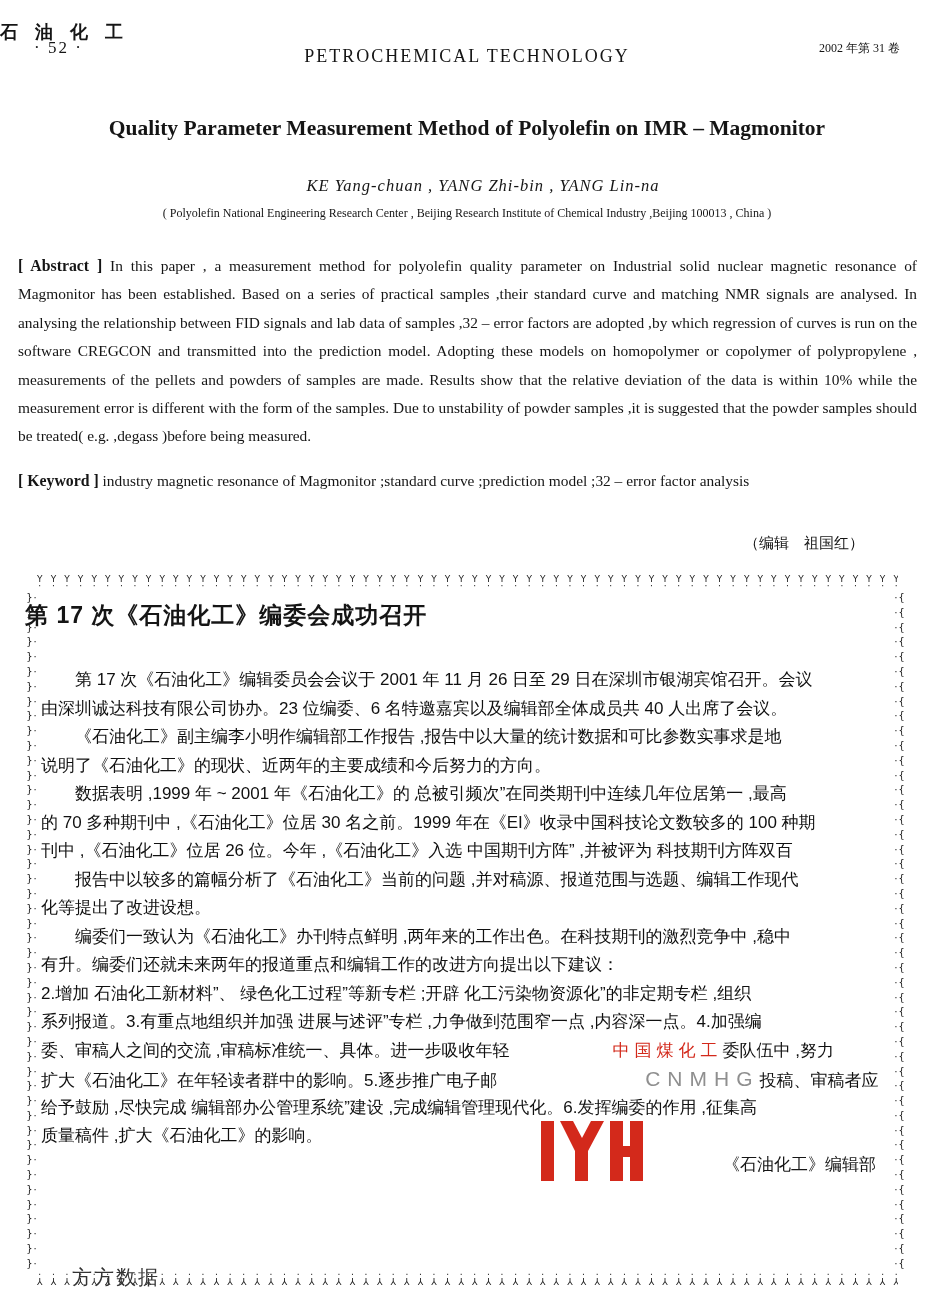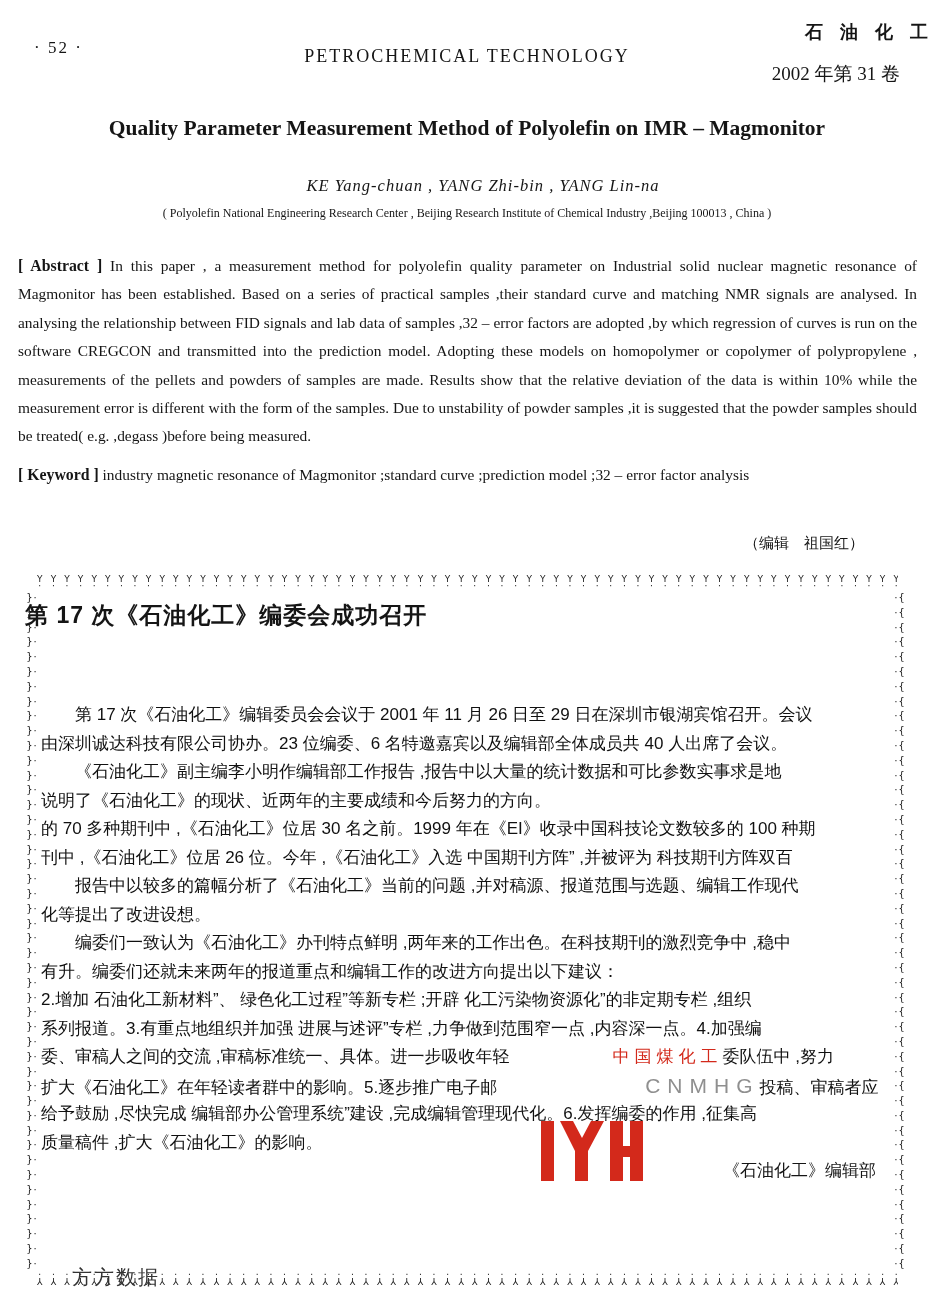--- a/index.html
+++ b/index.html
@@ -3,54 +3,54 @@
 <meta charset="utf-8">
 <style>
   html,body{margin:0;padding:0;background:#e8e8e8;}
   .page{
     position:relative; width:934px; height:1314px; margin:0 auto;
     background:#ffffff; color:#151515; overflow:hidden;
     font-family:"Liberation Serif", serif;
   }
   
   .pagenum{position:absolute; left:34px; top:38px; font-size:17px; letter-spacing:2px;}
-  .journal-cn{position:absolute; left:0; top:20px; width:100%; text-align:right;
+  .journal-cn{position:absolute; left:0; top:20px; width:100%; text-align:left;
     font-family:"Liberation Sans", sans-serif; font-weight:bold; font-size:18px; letter-spacing:6px;}
   .journal-en{position:absolute; left:0; top:46px; width:100%; text-align:center;
     font-size:18px; letter-spacing:2px;}
-  .issue{position:absolute; right:34px; top:61px; font-size:19px;}
+  .issue{position:absolute; right:34px; top:40px; font-size:12px;}
   
   .a-title{position:absolute; left:0; top:116px; width:100%; text-align:center;
     font-weight:bold; font-size:21.5px;}
   .a-authors{position:absolute; left:0; top:176px; width:100%; text-align:center;
     font-style:italic; font-size:16.5px; letter-spacing:1px;margin-left:16px;}
   .a-affil{position:absolute; left:0; top:206px; width:100%; text-align:center; font-size:12px;}
   
   .abs-block{position:absolute; left:18px; top:252px; width:899px;
     font-size:15.4px; line-height:28.4px; text-align:justify;}
   .abs-block b{font-size:15.8px;}
-  .kw{margin-top:10px;}
+  .kw{margin-top:16px;}
   .editor-credit{position:absolute; right:70px; top:534px;
     font-family:"Liberation Sans", sans-serif; font-size:15px;}
   
   .box{position:absolute; left:25px; top:575px; width:881px; height:710px;}
   .strip{position:absolute; color:#1c1c1c; overflow:hidden; white-space:nowrap;}
   .strip .bu{display:inline-block; width:13.6px; text-align:center;
     font-family:"DejaVu Sans", sans-serif; font-size:9px; line-height:7px;}
   .s-top{left:8px; right:8px; top:0; height:16px;}
   .s-bot{left:8px; right:8px; bottom:0; height:16px; transform:scaleY(-1);}
   .s-side{top:16px; bottom:16px; width:14px;}
   .s-side .su{display:block; height:14.8px; line-height:14.8px;
     font-family:"DejaVu Sans", sans-serif; font-size:10px; text-align:center; letter-spacing:1px;}
   .s-left{left:0;}
   .s-right{right:0; transform:scaleX(-1);}
   .ann-title{padding-top:24px; text-align:left;
     font-family:"Liberation Sans", sans-serif; font-weight:bold; font-size:23px;
     letter-spacing:1px; line-height:32px;}
-  .ann-body{position:relative; margin:70px 16px 0 16px;
+  .ann-body{position:relative; margin:35px 16px 0 16px;
     font-family:"Liberation Sans", sans-serif; font-size:17px; line-height:28.5px;
     color:#101010;}
   .ln{height:28.5px; white-space:nowrap; overflow:hidden;}
   .ln.ind{text-indent:34px;}
   .wm-gap{display:inline-block; height:1px; vertical-align:baseline;}
   .wm-red{color:#d3291b; letter-spacing:5px; border-bottom:3px solid #d3291b; padding-bottom:16px;}
   .wm-gray{color:#8f8f8f; letter-spacing:7px; font-size:21px;}
   .ann-sign{margin:2px 30px 0 0; text-align:right;
     font-family:"Liberation Sans", sans-serif; font-size:17px;}
   .cnmhg-logo{position:absolute; left:516px; top:546px;}
@@ -180,20 +180,21 @@
         <span class="su">}·</span>
         <span class="su">}·</span>
       </div>
 
     <div class="ann-title">第 17 次《石油化工》编委会成功召开</div>
     <div class="ann-body">
         <div class="ln ind">第 17 次《石油化工》编辑委员会会议于 2001 年 11 月 26 日至 29 日在深圳市银湖宾馆召开。会议</div>
         <div class="ln">由深圳诚达科技有限公司协办。23 位编委、6 名特邀嘉宾以及编辑部全体成员共 40 人出席了会议。</div>
         <div class="ln ind">《石油化工》副主编李小明作编辑部工作报告 ,报告中以大量的统计数据和可比参数实事求是地</div>
         <div class="ln">说明了《石油化工》的现状、近两年的主要成绩和今后努力的方向。</div>
+        <div class="ln ind">数据表明 ,1999 年 ~ 2001 年《石油化工》的 总被引频次”在同类期刊中连续几年位居第一 ,最高</div>
         <div class="ln">的 70 多种期刊中 ,《石油化工》位居 30 名之前。1999 年在《EI》收录中国科技论文数较多的 100 种期</div>
         <div class="ln">刊中 ,《石油化工》位居 26 位。今年 ,《石油化工》入选 中国期刊方阵” ,并被评为 科技期刊方阵双百</div>
         <div class="ln ind">报告中以较多的篇幅分析了《石油化工》当前的问题 ,并对稿源、报道范围与选题、编辑工作现代</div>
         <div class="ln">化等提出了改进设想。</div>
         <div class="ln ind">编委们一致认为《石油化工》办刊特点鲜明 ,两年来的工作出色。在科技期刊的激烈竞争中 ,稳中</div>
         <div class="ln">有升。编委们还就未来两年的报道重点和编辑工作的改进方向提出以下建议：</div>
         <div class="ln">2.增加 石油化工新材料”、 绿色化工过程”等新专栏 ;开辟 化工污染物资源化”的非定期专栏 ,组织</div>
         <div class="ln">系列报道。3.有重点地组织并加强 进展与述评”专栏 ,力争做到范围窄一点 ,内容深一点。4.加强编</div>
         <div class="ln"><span>委、审稿人之间的交流 ,审稿标准统一、具体。进一步吸收年轻</span><span class="wm-gap" style="width: 103px;"></span><span class="wm-red">中国煤化工</span><span>委队伍中 ,努力</span></div>
         <div class="ln"><span>扩大《石油化工》在年轻读者群中的影响。5.逐步推广电子邮</span><span class="wm-gap" style="width: 148px;"></span><span class="wm-gray">CNMHG</span><span>投稿、审稿者应</span></div>

